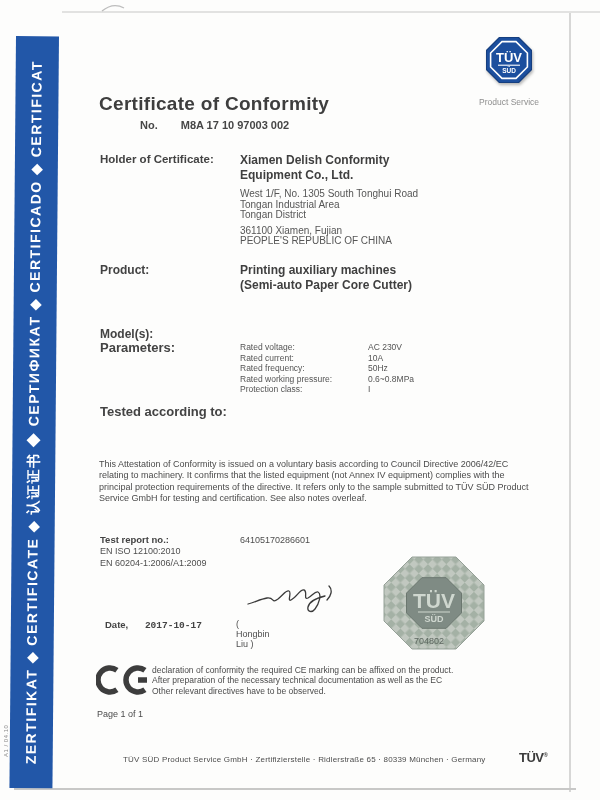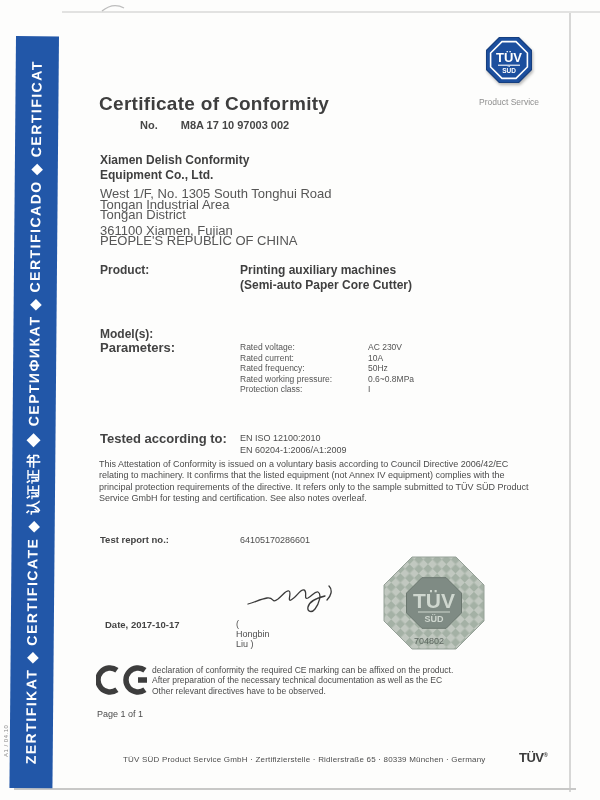--- a/index.html
+++ b/index.html
@@ -42,36 +42,36 @@
   .cert-no{position:absolute;left:100px;top:119px;font-size:11px;font-weight:bold;color:#464646;display:flex;gap:23px;margin-left:40px;}
 
   
   .row{position:absolute;left:100px;width:445px;display:flex;}
   .row .lbl{flex:0 0 140px;font-weight:bold;color:#434343;}
   .row .val{flex:1;}
   .lbl-md{font-size:11.5px;}
   .lbl-lg{font-size:13px;}
   .lbl-sm{font-size:9.5px;}
   .val-bold{font-size:12px;font-weight:bold;color:#3f3f3f;line-height:15px;}
-  .addr{font-size:13px;color:#565656;line-height:10.5px;margin-top:6px;}
+  .addr{font-size:10px;color:#565656;line-height:10.5px;margin-top:6px;}
   .addr2{margin-top:5px;}
   .pgrid{display:grid;grid-template-columns:128px auto;font-size:8.5px;color:#545454;line-height:10.6px;margin-top:2px;}
   .standards{font-size:9px;color:#4e4e4e;line-height:11.5px;margin-top:2px;}
   .mono-val{font-size:9px;color:#4e4e4e;margin-top:1px;}
 
   .paragraph{
     position:absolute;left:99px;top:459px;width:441px;
     font-size:9px;line-height:11.4px;color:#4b4b4b;text-align:left;
   }
 
   
   .signature{position:absolute;left:245px;top:582px;}
   .date-row{position:absolute;left:105px;top:619px;font-size:9.5px;color:#444;}
   .date-label{font-weight:bold;}
-  .date-value{font-weight:bold;}
+  .date-value{font-weight:bold;margin-left:14px;font-family:Liberation Mono, monospace;}
   .signer{position:absolute;left:131px;font-size:9px;font-weight:normal;color:#4e4e4e;}
 
   
   .stamp{position:absolute;left:382px;top:553px;opacity:.92;}
 
   
   .ce-mark{position:absolute;left:96px;top:664px;}
   .ce-text{position:absolute;left:152px;top:665px;width:390px;font-size:8.5px;line-height:10.4px;color:#4b4b4b;}
   .page-indicator{position:absolute;left:97px;top:709px;font-size:9px;color:#4b4b4b;}
 
@@ -107,20 +107,21 @@
   <div class="logo-caption">Product Service</div>
 </div>
 
 <h1 class="title" style="margin:0;">Certificate of Conformity</h1>
 <div class="cert-no">
   <span>No.</span>
   <span>M8A 17 10 97003 002</span>
 </div>
 
 <div class="row" style="top:153px;">
+  <span class="lbl lbl-md">Holder of Certificate:</span>
   <div class="val">
     <div class="val-bold">Xiamen Delish Conformity</div>
     <div class="val-bold">Equipment Co., Ltd.</div>
     <div class="addr">
       <div>West 1/F, No. 1305 South Tonghui Road</div>
       <div>Tongan Industrial Area</div>
       <div>Tongan District</div>
     </div>
     <div class="addr addr2">
       <div>361100 Xiamen, Fujian</div>
@@ -150,21 +151,21 @@
     <span>10A</span>
     <span>Rated frequency:</span>
     <span>50Hz</span>
     <span>Rated working pressure:</span>
     <span>0.6~0.8MPa</span>
     <span>Protection class:</span>
     <span>I</span>
   </div>
 </div>
 
-<div class="row" style="top:431px;">
+<div class="row" style="top:404px;flex-direction:column;">
   <span class="lbl lbl-lg">Tested according to:</span>
   <div class="val standards">
     <div>EN ISO 12100:2010</div>
     <div>EN 60204-1:2006/A1:2009</div>
   </div>
 </div>
 
 <p class="paragraph" style="margin:0;">This Attestation of Conformity is issued on a voluntary basis according to Council Directive 2006/42/EC relating to machinery. It confirms that the listed equipment (not Annex IV equipment) complies with the principal protection requirements of the directive. It refers only to the sample submitted to TÜV SÜD Product Service GmbH for testing and certification. See also notes overleaf.</p>
 
 <div class="row" style="top:534px;">

